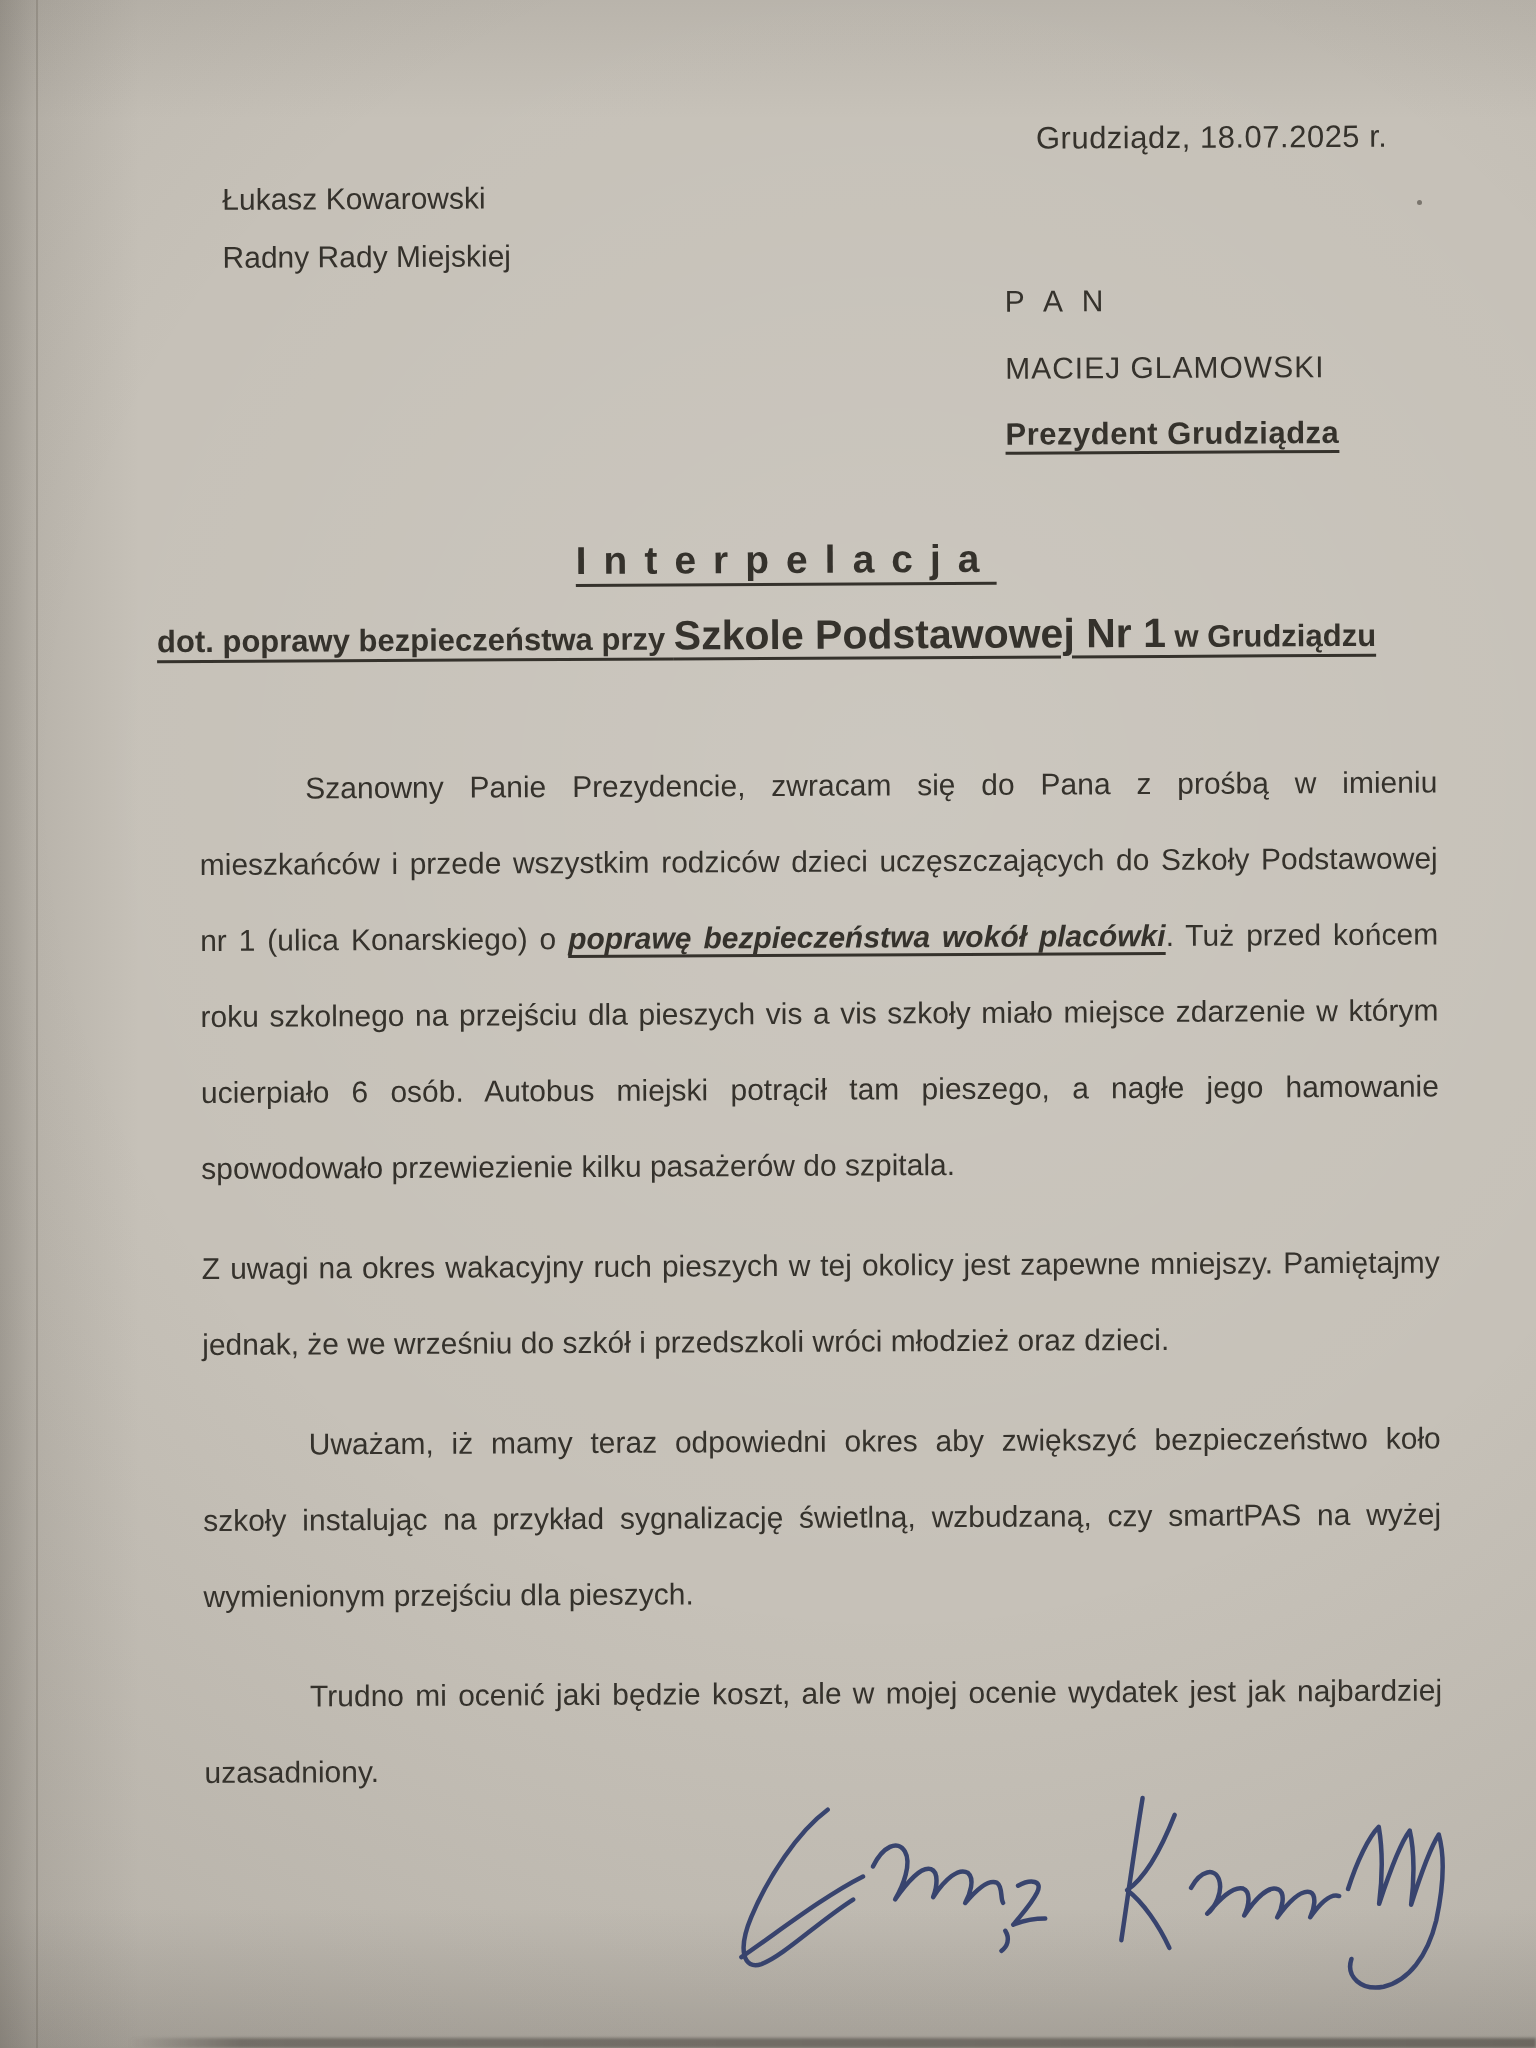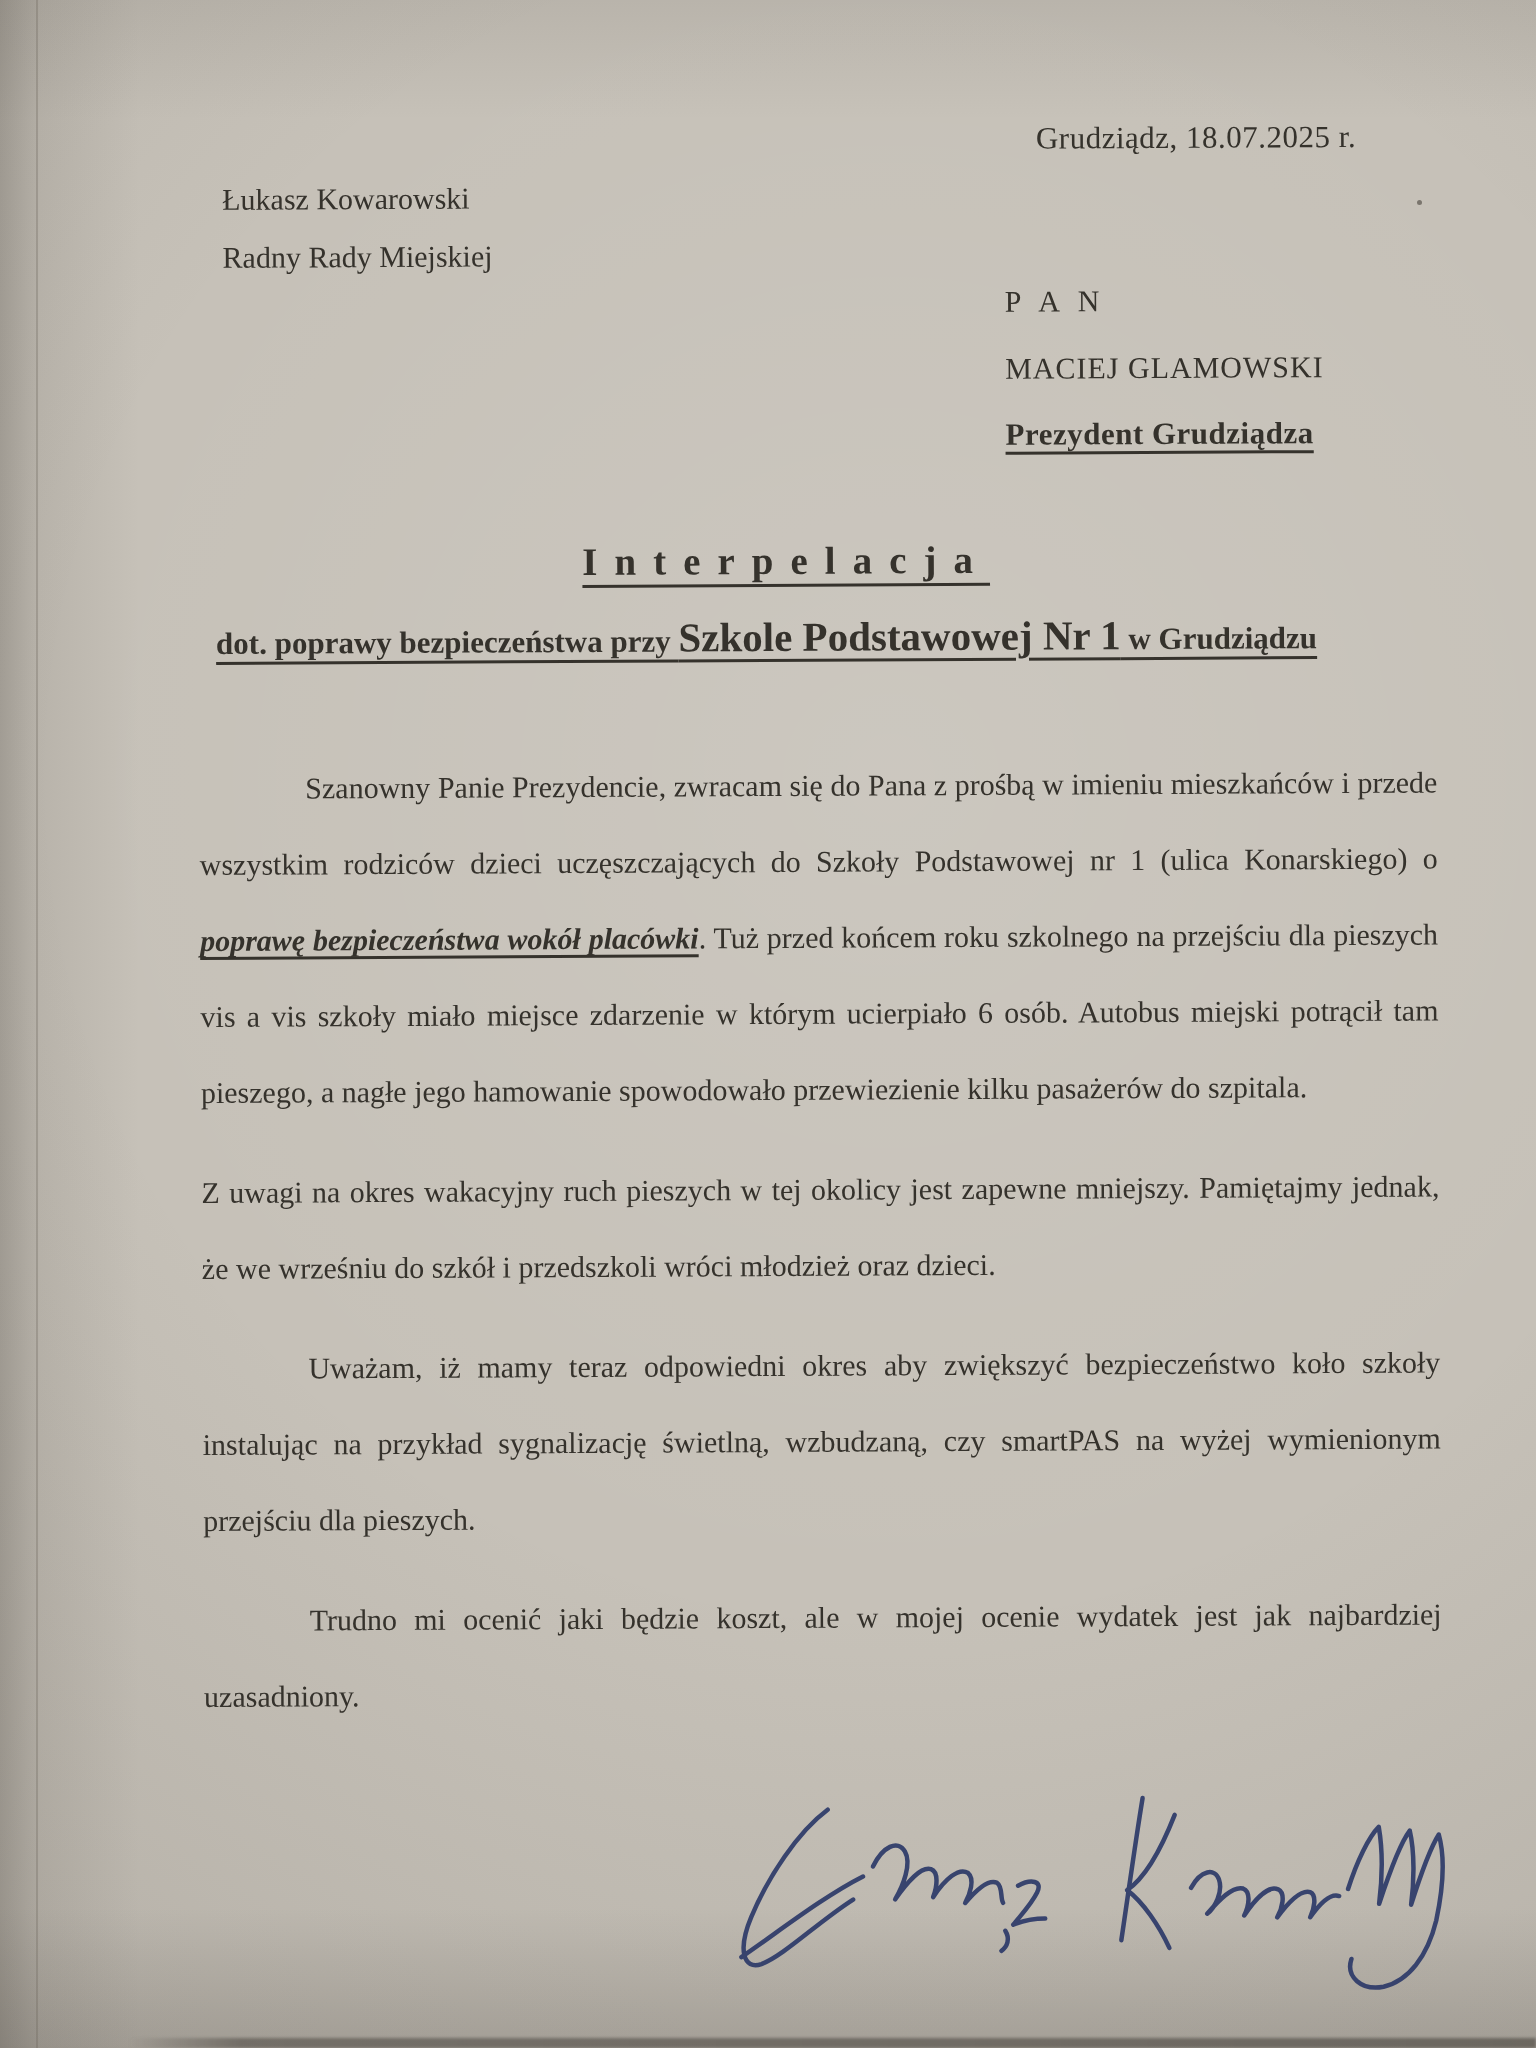--- a/index.html
+++ b/index.html
@@ -1,21 +1,21 @@
 <!DOCTYPE html>
 <html><head>
 <meta charset="utf-8">
 <style>
   html,body{margin:0;padding:0;background:#8e897f;}
   .photo{
     position:relative;
     width:1536px;height:2048px;
     overflow:hidden;
     background:#c6c1b8;
-    font-family:Liberation Serif, serif;
+    font-family:Liberation Sans, sans-serif;
     color:#35322c;
   }
   
   .shade{position:absolute;inset:0;pointer-events:none;}
   .shade.vignette{
     background:
       radial-gradient(ellipse 120% 90% at 58% 38%, rgba(255,255,255,0.10) 0%, rgba(0,0,0,0) 45%, rgba(58,53,46,0.16) 100%),
       linear-gradient(to right, rgba(70,65,58,0.28) 0px, rgba(70,65,58,0.10) 40px, rgba(70,65,58,0) 140px),
       linear-gradient(to bottom, rgba(70,65,58,0.10) 0px, rgba(70,65,58,0) 120px),
       linear-gradient(to top, rgba(55,50,44,0.18) 0px, rgba(55,50,44,0) 140px);

